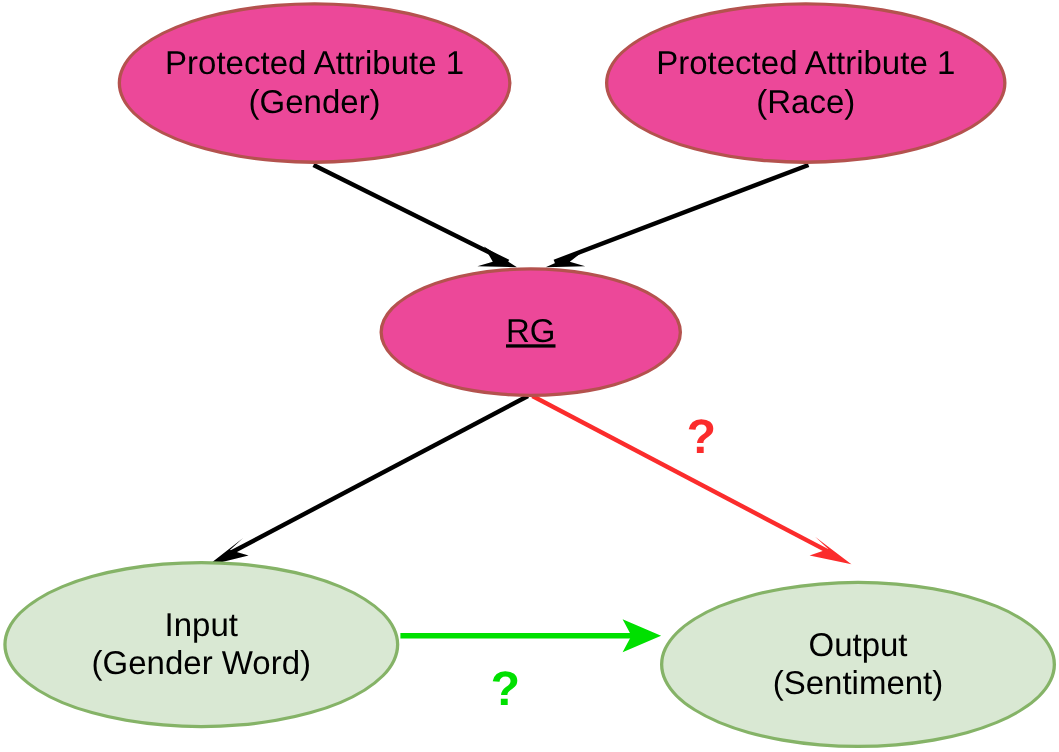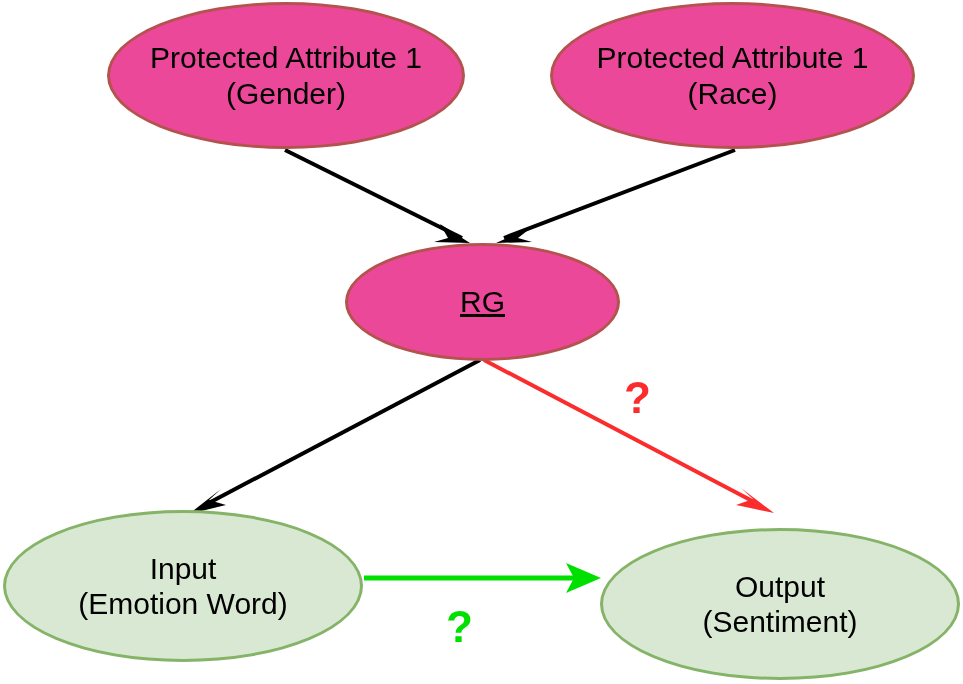--- a/index.html
+++ b/index.html
@@ -130,21 +130,21 @@
     <span class="node-label">Protected Attribute 1
 (Race)</span>
   </div>
 
   <div class="node node-pink" id="node-rg">
     <span class="node-label">RG</span>
   </div>
 
   <div class="node node-green" id="node-input">
     <span class="node-label">Input
-(Emotion Word)</span>
+(Gender Word)</span>
   </div>
 
   <div class="node node-green" id="node-output">
     <span class="node-label">Output
 (Sentiment)</span>
   </div>
 
   <div class="qmark" id="q-red">?</div>
 
   <div class="qmark" id="q-green">?</div>

